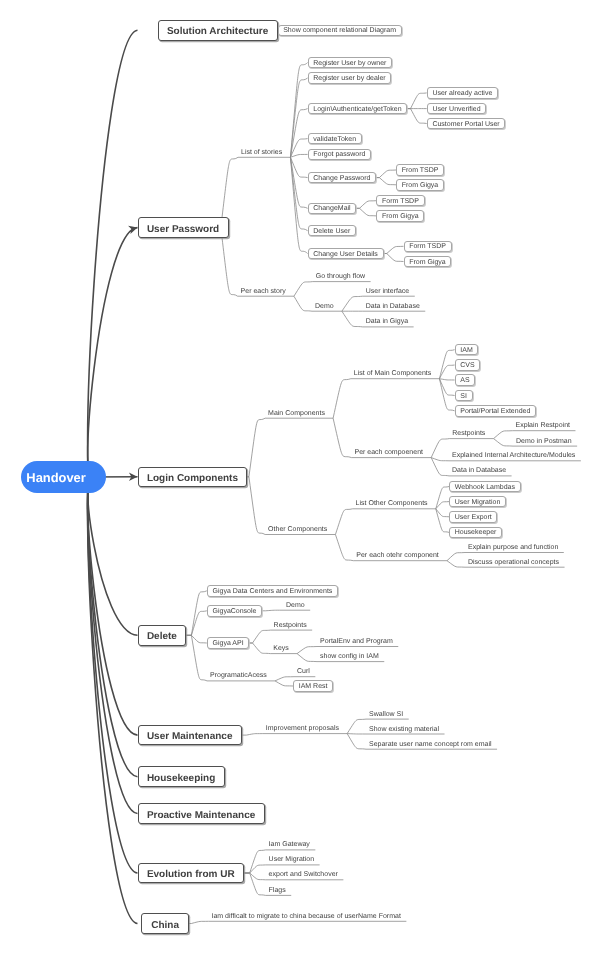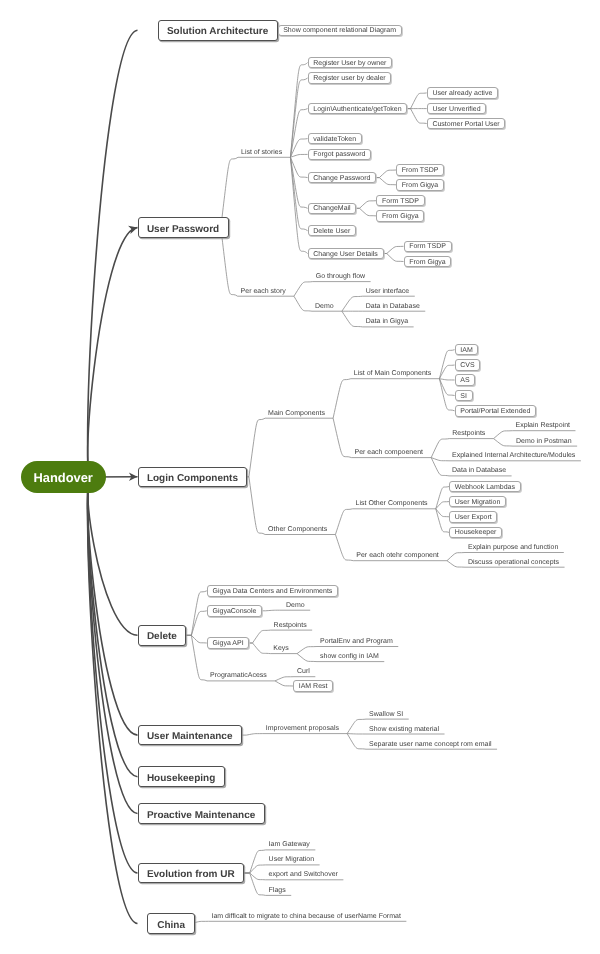--- a/index.html
+++ b/index.html
@@ -2,22 +2,22 @@
 <html><head>
 <meta charset="utf-8">
 <style>
   html,body{margin:0;padding:0;background:#ffffff;}
   body{width:600px;height:954px;position:relative;overflow:hidden;
        font-family:"Liberation Sans",sans-serif;
        -webkit-font-smoothing:antialiased;text-rendering:geometricPrecision;}
   #stage{position:absolute;left:0;top:0;width:600px;height:954px;}
   svg#links{position:absolute;left:0;top:0;width:600px;height:954px;overflow:visible;}
   .node{position:absolute;white-space:nowrap;box-sizing:border-box;}
-  .root{background:#4d7c0f;color:#fff;font-weight:bold;font-size:12.9px;border-radius:16px;
-        display:inline-flex;align-items:center;justify-content:center;padding:0 20px;}
+  .root{background:#3b82f6;color:#fff;font-weight:bold;font-size:12.9px;border-radius:16px;
+        display:inline-flex;align-items:center;justify-content:flex-end;padding:0 20px;}
   .lvl1{border:1.4px solid #4f4f4f;border-radius:3px;background:#fff;color:#3f3f3f;
         font-weight:bold;font-size:10px;display:inline-flex;align-items:center;justify-content:center;
         padding:0 8.4px;min-width:48.3px;box-shadow:1.2px 1.2px 0 rgba(140,140,140,.75);}
   .lvl1 span{position:relative;top:1.5px;}
   .boxed{border:.9px solid #a7a7a7;border-radius:3px;background:#fff;color:#434343;
         font-size:7px;display:inline-flex;align-items:center;justify-content:center;
         padding:0 4.7px;box-shadow:.9px .9px 0 rgba(195,195,195,.9);}
   .boxed span{position:relative;top:.5px;}
   .plain{color:#434343;font-size:7px;display:inline-flex;align-items:center;justify-content:center;}
 </style>
@@ -360,20 +360,20 @@
       </div>
       <div class="node plain" style="left: 268.6px; top: 854.4px; height: 11px;">
         <span>User Migration</span>
       </div>
       <div class="node plain" style="left: 268.6px; top: 869.3px; height: 11px;">
         <span>export and Switchover</span>
       </div>
       <div class="node plain" style="left: 268.6px; top: 884.9px; height: 11px;">
         <span>Flags</span>
       </div>
-      <div class="node lvl1" style="left: 147px; top: 913.25px; height: 20.5px;">
+      <div class="node lvl1" style="left: 141px; top: 913.25px; height: 20.5px;">
         <span>China</span>
       </div>
       <div class="node plain" style="left: 211.5px; top: 910.8px; height: 11px;">
         <span>Iam difficalt to migrate to china because of userName Format</span>
       </div>
     </div>
 </div>
 
 </body></html>

